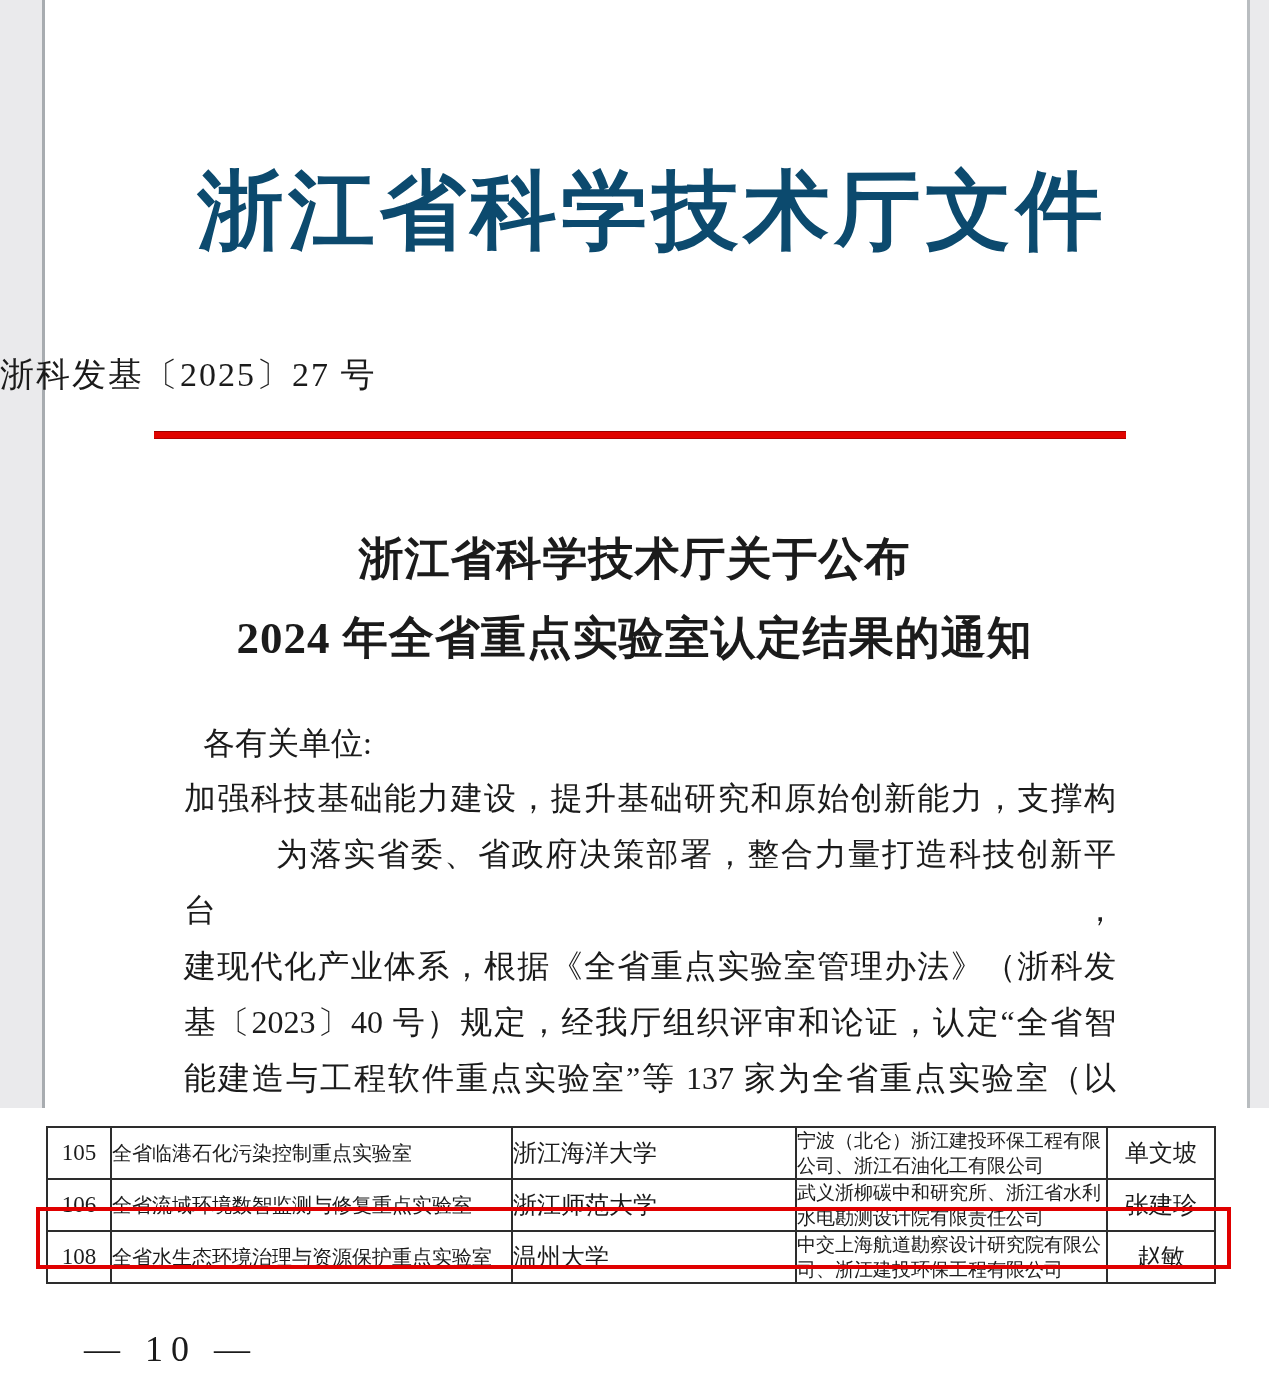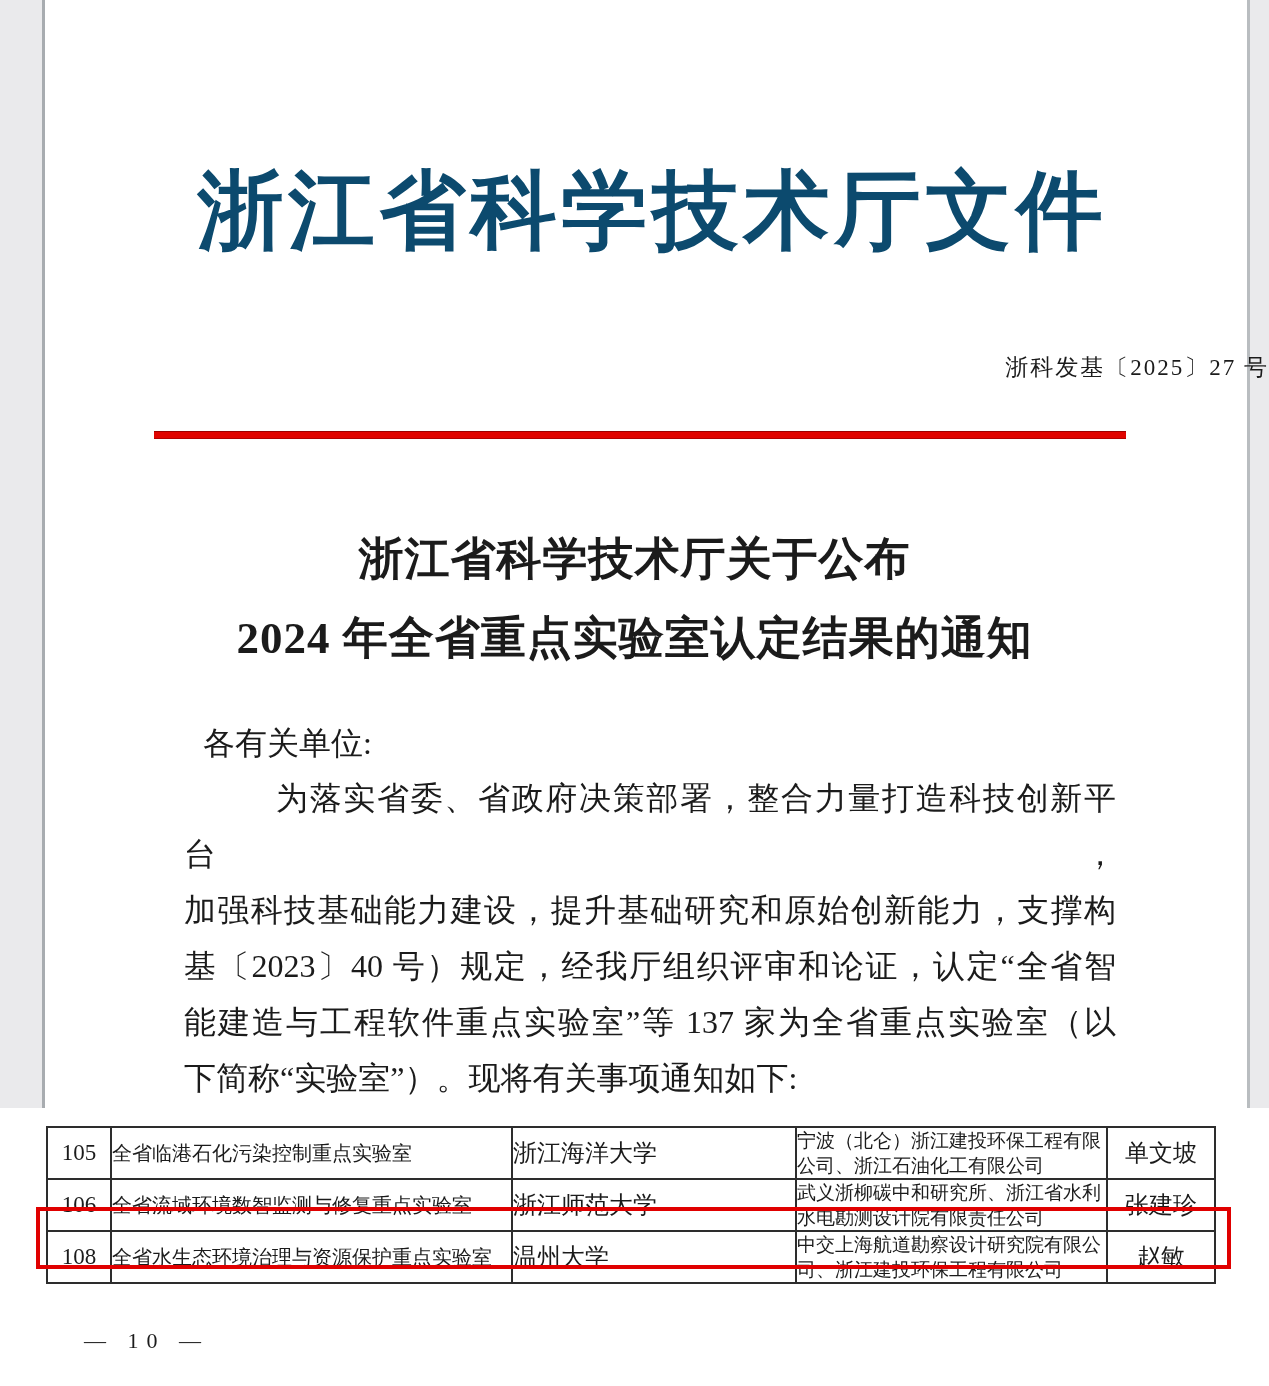--- a/index.html
+++ b/index.html
@@ -17,21 +17,21 @@
     position:absolute; right:0; top:0; width:19px; height:1110px;
     background:#eaeaec; border-left:3px solid #b9bdc0;
   }
   .doc-title {
     position:absolute; top:138px; left:0; width:100%; margin:18px;
     text-align:center; font-size:86px; line-height:110px; font-weight:bold;
     color:#0c4a6e; letter-spacing:5px; white-space:nowrap;
   }
   .doc-number {
     position:absolute; top:352px; left:0; width:100%;
-    text-align:right; font-size:23px; letter-spacing:2px;
+    text-align:left; font-size:34px; letter-spacing:2px;
   }
   .red-rule {
     position:absolute; top:431px; left:154px; width:972px; height:8px;
     background:#e00400; border-top:1px solid #9e0000; border-bottom:1px solid #b40000;
     box-sizing:border-box;
   }
   .notice-title {
     position:absolute; top:520px; left:0; width:100%;
     text-align:center; font-weight:bold; font-size:45px; line-height:79px;
     letter-spacing:1px;
@@ -63,21 +63,21 @@
   .cell-no   { text-align:center; font-size:23px; font-family:"Liberation Serif","DejaVu Serif",serif; }
   .cell-lab  { padding-left:13px; font-size:20px; }
   .cell-inst { padding-left:8px;  font-size:24px; }
   .cell-partners { padding:2px 2px 2px 7px; font-size:19px; line-height:25px; }
   .cell-dir  { text-align:center; font-size:24px; }
   .highlight-box {
     position:absolute; left:36px; top:99px; width:1195px; height:62px;
     border:4px solid #e00000; box-sizing:border-box; pointer-events:none;
   }
   .page-number {
-    position:absolute; left:84px; top:220px; font-size:22px; letter-spacing:8px;
+    position:absolute; left:84px; top:220px; font-size:36px; letter-spacing:8px;
     white-space:nowrap;
   }
 </style>
 </head>
 <body>
 
 <div class="canvas">
 
   <div class="edge-left"></div>
   <div class="edge-right"></div>
@@ -89,22 +89,23 @@
   <div class="red-rule"></div>
 
   <div class="notice-title">
     <div>浙江省科学技术厅关于公布</div>
     <div>2024 年全省重点实验室认定结果的通知</div>
   </div>
 
   <div class="salutation">各有关单位:</div>
 
   <div class="body-text">
+    <div class="bline">加强科技基础能力建设，提升基础研究和原始创新能力，支撑构</div>
     <div class="bline indent">为落实省委、省政府决策部署，整合力量打造科技创新平台，</div>
-    <div class="bline">加强科技基础能力建设，提升基础研究和原始创新能力，支撑构</div>
+    <div class="bline">建现代化产业体系，根据《全省重点实验室管理办法》（浙科发</div>
     <div class="bline">基〔2023〕40 号）规定，经我厅组织评审和论证，认定“全省智</div>
     <div class="bline">能建造与工程软件重点实验室”等 137 家为全省重点实验室（以</div>
     <div class="bline last">下简称“实验室”）。现将有关事项通知如下:</div>
   </div>
 
   <div class="table-section">
     <table class="results">
       <colgroup>
         <col style="width:64px">
           <col style="width:401px">

